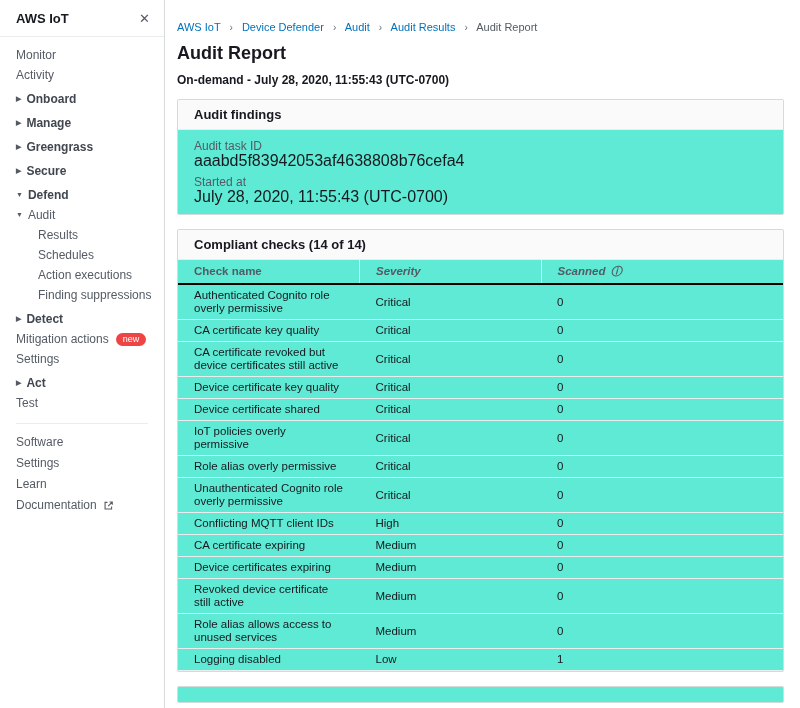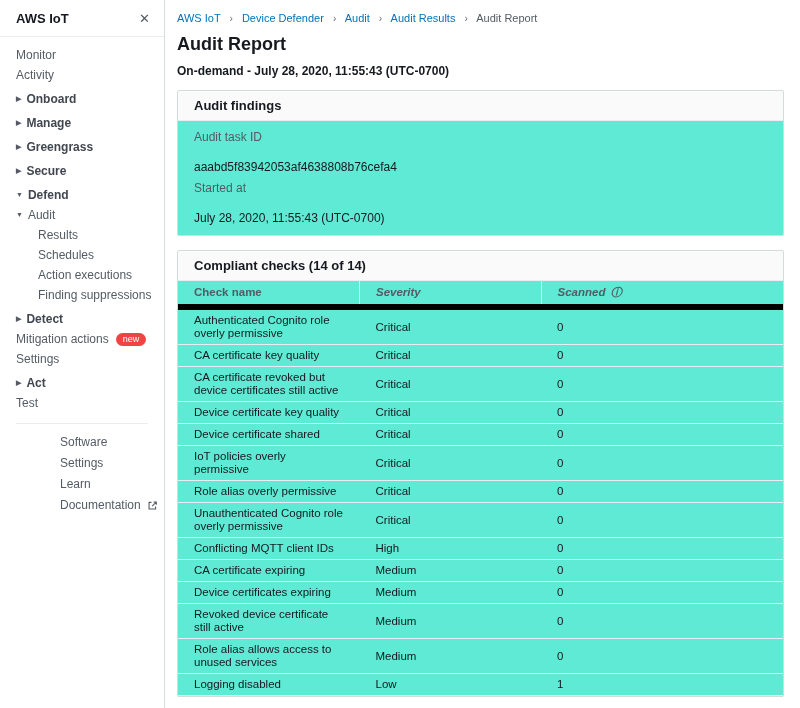--- a/index.html
+++ b/index.html
@@ -24,43 +24,43 @@
   .nav-item.lvl1 { padding-left: 28px; }
   .nav-item.lvl2 { padding-left: 38px; }
   .nav-item.active { color: #ec7211; font-weight: 700; }
   .arrow { font-size: 7px; margin-right: 5px; color: #545b64; line-height: 14px; }
   .arrow:empty { display: none; }
   .badge { margin-left: 7px; background: #ef4444; color: #fff; font-size: 9px;
     font-weight: 400; padding: 1px 7px 2px; border-radius: 8px; line-height: 10px; }
   .badge:empty { display: none; }
   .sb-divider { border-top: 1px solid #eaeded; margin: 10px 16px 8px; }
   .foot-item { display: flex; align-items: center; padding: 3px 8px 3px 16px;
-    color: #545b64; font-size: 12px; cursor: pointer; line-height: 15px; margin-left: 44px; }
+    color: #545b64; font-size: 12px; cursor: pointer; line-height: 15px; }
   .ext-icon { margin-left: 6px; display: inline-flex; }
 
   
-  .main { flex: 1; padding: 12px 16px 0 12px; overflow: hidden; }
+  .main { flex: 1; padding: 21px 16px 0 12px; overflow: hidden; }
   .breadcrumb { font-size: 11px; margin: 0 0 10px; }
   .bc-link { color: #0073bb; text-decoration: none; cursor: pointer; }
   .bc-sep { color: #687078; margin: 0 6px; font-size: 10px; }
   .bc-current { color: #545b64; }
   .page-title { font-size: 18px; font-weight: 700; margin: 0 0 9px; color: #16191f; }
   .page-subtitle { font-weight: 700; font-size: 12px; margin: 0 0 12px; }
 
   .card { border: 1px solid #d5dbdb; border-radius: 2px; background: #5eead4; margin-bottom: 14px; }
   .card-header { background: #fafafa; border-bottom: 1px solid #eaeded; padding: 7px 16px; }
   .card-title { font-weight: 700; font-size: 13px; color: #16191f; }
   .card-body { padding: 9px 16px 10px; }
   .field-label { color: #545b64; font-size: 12px; line-height: 14px; }
-  .field-value { color: #16191f; font-size: 12px; line-height: 14px; margin-top: 16px; }
+  .field-value { color: #16191f; font-size: 16px; line-height: 14px; margin-top: 1px; }
   .mt { margin-top: 7px; }
 
   table.tbl { width: 100%; border-collapse: collapse; table-layout: fixed; }
   .tbl th { text-align: left; font-weight: 700; color: #545b64; font-size: 11.5px;
-    padding: 5px 16px; border-bottom: 6px solid #000000; line-height: 13px; }
+    padding: 5px 16px; border-bottom: 2px solid #000000; line-height: 13px; }
   .tbl th + th { border-left: 1px solid #eaeded; font-style: italic; }
   .tbl td { font-size: 11.5px; color: #16191f; padding: 4px 16px; line-height: 13px;
     border-bottom: 1px solid #eaeded; vertical-align: middle; overflow: hidden; }
   .c-name { width: 30%; } .c-sev { width: 30%; } .c-scan { width: 40%; }
   .info { color: #545b64; font-size: 11px; cursor: pointer; margin-left: 2px; }
 
   .filter-bar { display: flex; justify-content: space-between; align-items: center; padding: 8px 16px 7px; }
 </style>
 </head>
 <body>

